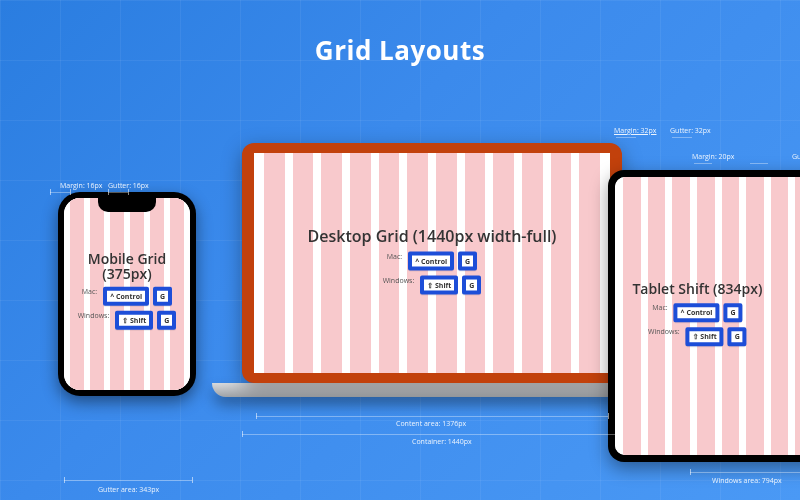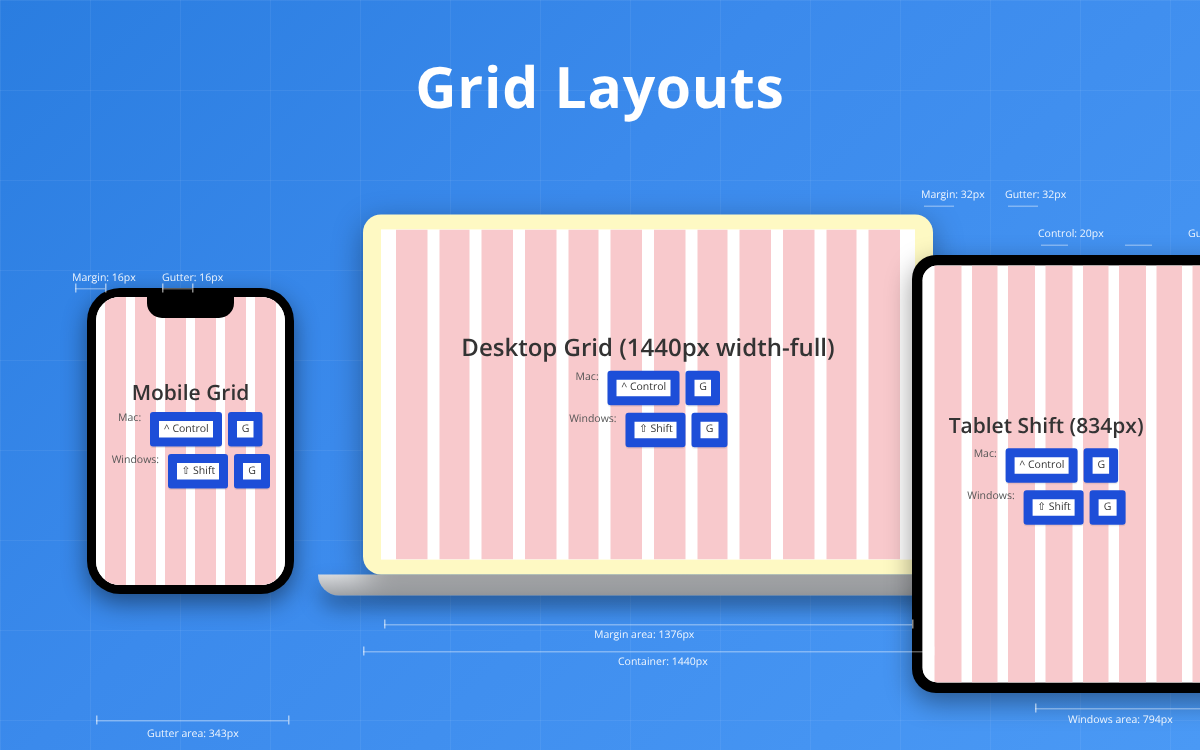--- a/index.html
+++ b/index.html
@@ -19,21 +19,21 @@
     background-size: 60px 60px;
     pointer-events: none;
   }
   .page-title {
     position: absolute;
     top: 32px;
     width: 100%;
     text-align: center;
     color: #fff;
     font-weight: 700;
-    font-size: 38px;
+    font-size: 26px;
     letter-spacing: 0.5px;
   }
 
   
   .stripes {
     position: absolute; inset: 0;
     display: flex;
     padding: 0 6px;
     gap: 6px;
   }
@@ -47,21 +47,21 @@
   .laptop {
     position: absolute;
     left: 242px;
     top: 143px;
     width: 380px;
   }
   .laptop-screen {
     width: 380px;
     height: 240px;
     border-radius: 12px;
-    background: #fef9c3;
+    background: #c2410c;
     padding: 10px 12px;
     box-shadow: 0 6px 20px rgba(0,0,0,0.35);
     position: relative;
   }
   .laptop-inner {
     position: relative;
     width: 100%; height: 100%;
     background: #fff;
     overflow: hidden;
   }
@@ -141,26 +141,27 @@
     justify-content: center;
     align-items: flex-start;
     gap: 4px;
     font-size: 7px;
     margin-top: 5px;
     color: #555;
   }
   .shortcut .lbl { margin-right: 2px; }
   .key {
     background: #fff;
-    border: 6px solid #1d4ed8;
+    border: 4px solid #1d4ed8;
     border-radius: 2px;
     padding: 1px 3px;
     font-size: 7px;
     color: #333;
     box-shadow: 0 1px 0 rgba(0,0,0,0.08);
+    font-weight: bold;
   }
 
   
   .guides { position: absolute; inset: 0; pointer-events: none; }
   .guide-line-h {
     position: absolute; height: 1px;
     background: rgba(255,255,255,0.35);
   }
   .guide-tick {
     position: absolute; width: 1px; height: 6px;
@@ -222,20 +223,21 @@
       <div class="col"></div>
         <div class="col"></div>
         <div class="col"></div>
       <div class="col"></div>
         <div class="col"></div>
         <div class="col"></div>
     </div>
     <div class="overlay">
       <h2>
         <span>Mobile Grid</span>
+        <span class="sub">(375px)</span>
       </h2>
       <div class="shortcut">
         <span class="lbl">Mac:</span>
         <span class="key">^ Control</span>
         <span class="key">G</span>
       </div>
       <div class="shortcut">
         <span class="lbl">Windows:</span>
         <span class="key">⇧ Shift</span>
         <span class="key">G</span>
@@ -267,49 +269,49 @@
         <span class="lbl">Windows:</span>
         <span class="key">⇧ Shift</span>
         <span class="key">G</span>
       </div>
     </div>
   </div>
 </div>
 
 <div class="guides">
 
-  <span class="guide-label" style="left:48px; top:181px;">Margin: 16px</span>
+  <span class="guide-label" style="left:60px; top:181px;">Margin: 16px</span>
   <span class="guide-label" style="left:108px; top:181px;">Gutter: 16px</span>
   <div class="guide-line-h" style="left:50px; top:192px; width:20px;"></div>
   <div class="guide-line-h" style="left:108px; top:192px; width:20px;"></div>
   <div class="guide-tick" style="left:50px; top:189px;"></div>
   <div class="guide-tick" style="left:70px; top:189px;"></div>
   <div class="guide-tick" style="left:108px; top:189px;"></div>
   <div class="guide-tick" style="left:128px; top:189px;"></div>
 
   <div class="guide-line-h" style="left:64px; top:480px; width:128px;"></div>
   <div class="guide-tick" style="left:64px; top:477px;"></div>
   <div class="guide-tick" style="left:192px; top:477px;"></div>
   <span class="guide-label" style="left:98px; top:485px;">Gutter area: 343px</span>
 
-  <span class="guide-label" style="left:614px; top:126px;">Margin: 32px</span>
+  <span class="guide-label" style="left:614px; top:126px;text-decoration:underline;">Margin: 32px</span>
   <span class="guide-label" style="left:670px; top:126px;">Gutter: 32px</span>
   <div class="guide-line-h" style="left:616px; top:137px; width:20px;"></div>
   <div class="guide-line-h" style="left:672px; top:137px; width:20px;"></div>
 
   <div class="guide-line-h" style="left:256px; top:416px; width:352px;"></div>
   <div class="guide-tick" style="left:256px; top:413px;"></div>
   <div class="guide-tick" style="left:608px; top:413px;"></div>
-  <span class="guide-label" style="left:396px; top:419px;">Margin area: 1376px</span>
+  <span class="guide-label" style="left:396px; top:419px;">Content area: 1376px</span>
   <div class="guide-line-h" style="left:242px; top:434px; width:380px;"></div>
   <div class="guide-tick" style="left:242px; top:431px;"></div>
   <div class="guide-tick" style="left:622px; top:431px;"></div>
   <span class="guide-label" style="left:412px; top:437px;">Container: 1440px</span>
 
-  <span class="guide-label" style="left:692px; top:152px;">Control: 20px</span>
+  <span class="guide-label" style="left:692px; top:152px;">Margin: 20px</span>
   <span class="guide-label" style="left:748px; top:152px;margin-left:44px;">Gutter: 20px</span>
   <div class="guide-line-h" style="left:694px; top:163px; width:18px;"></div>
   <div class="guide-line-h" style="left:750px; top:163px; width:18px;"></div>
 
   <div class="guide-line-h" style="left:690px; top:472px; width:110px;"></div>
   <div class="guide-tick" style="left:690px; top:469px;"></div>
   <span class="guide-label" style="left:712px; top:476px;">Windows area: 794px</span>
 </div>
 
 </body></html>

